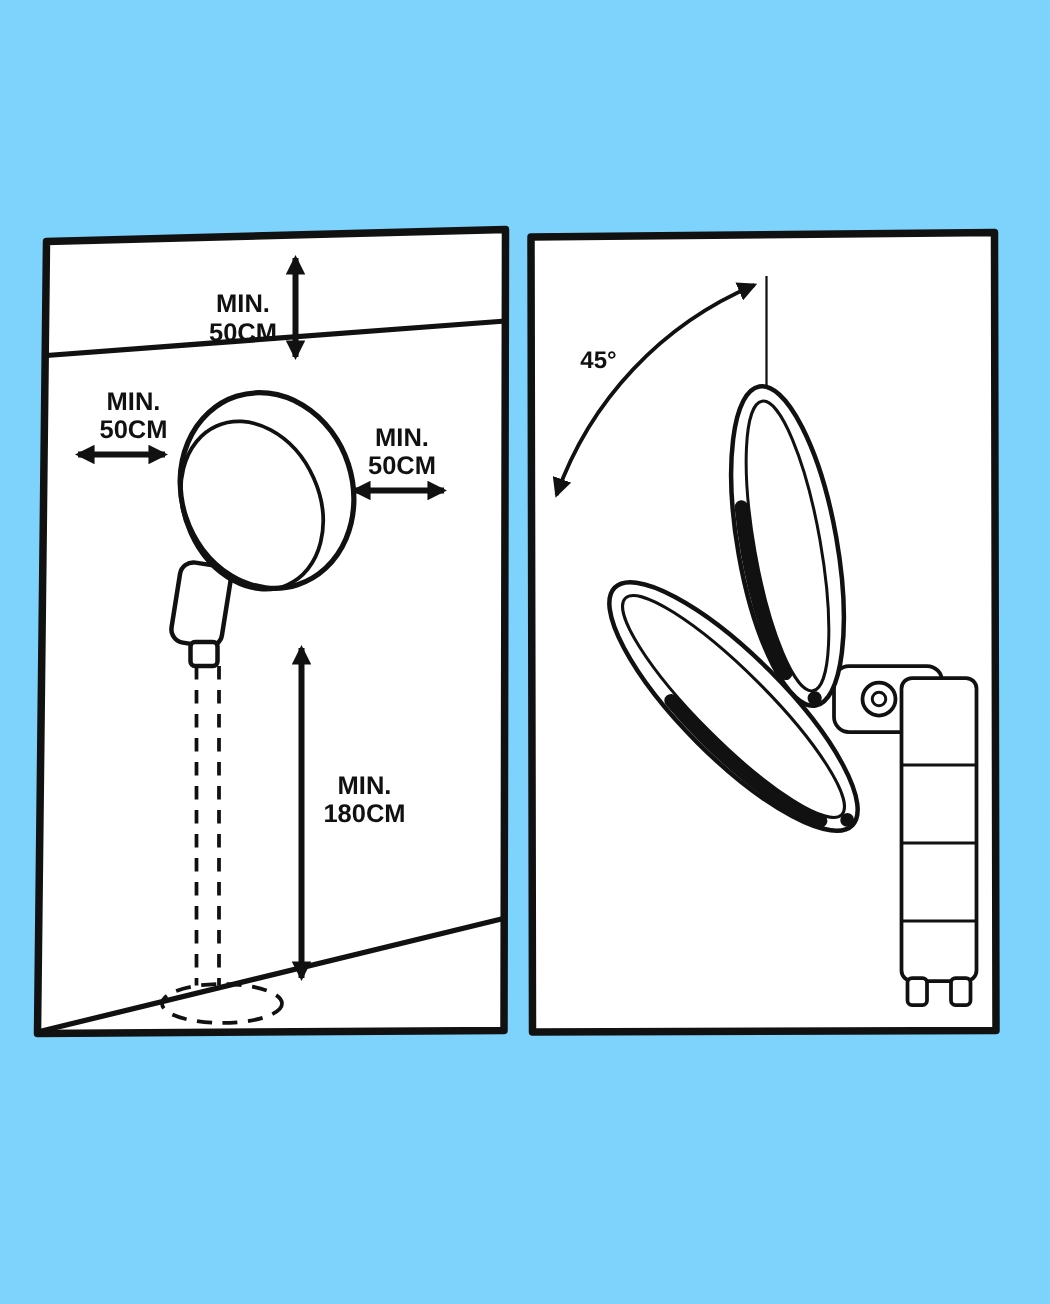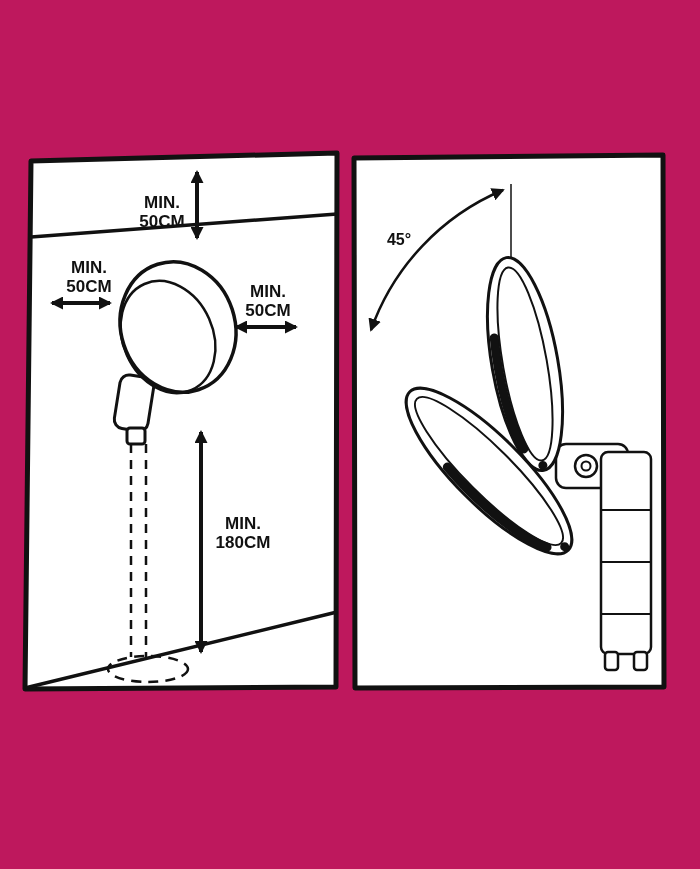--- a/index.html
+++ b/index.html
@@ -1,20 +1,20 @@
 <!DOCTYPE html>
 <html><head>
 <meta charset="utf-8">
 <style>
   html, body { margin: 0; padding: 0; background: #ffffff; }
   .stage {
     position: relative;
     width: 700px;
     height: 869px;
-    background: #be185d;
+    background: #7dd3fc;
     font-family: "Liberation Sans", sans-serif;
   }
   svg { display: block; }
   
   .border  { fill: #ffffff; stroke: #111111; stroke-width: 5; stroke-linejoin: round; }
   .ln      { fill: none;   stroke: #111111; }
   .shape   { fill: #ffffff; stroke: #111111; }
   .dash    { fill: none; stroke: #111111; stroke-width: 2.5; stroke-dasharray: 9 7; }
   .dashsh  { fill: none; stroke: #111111; stroke-width: 2.5; stroke-dasharray: 10 7; }
   .sw15 { stroke-width: 1.5; }

